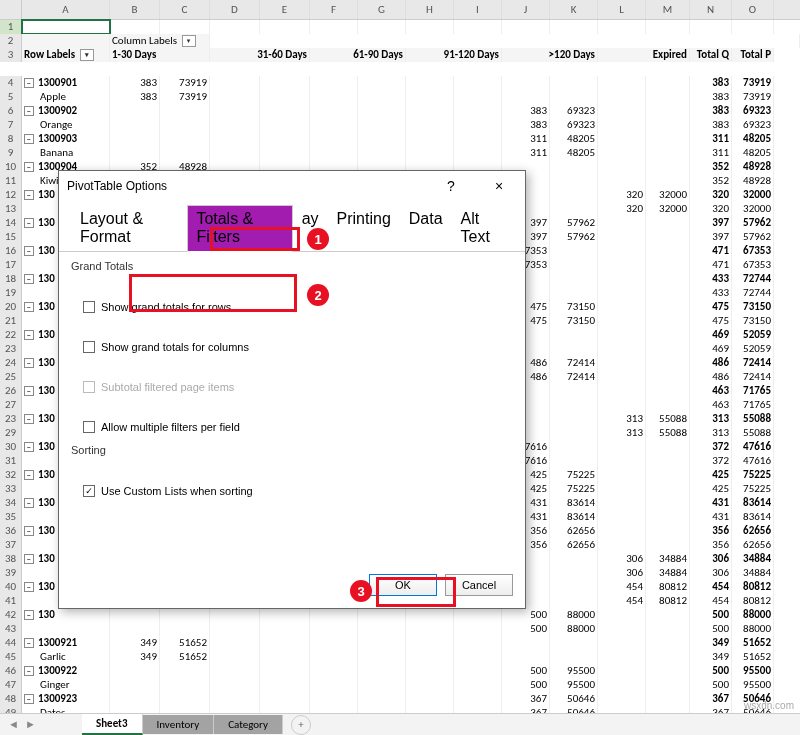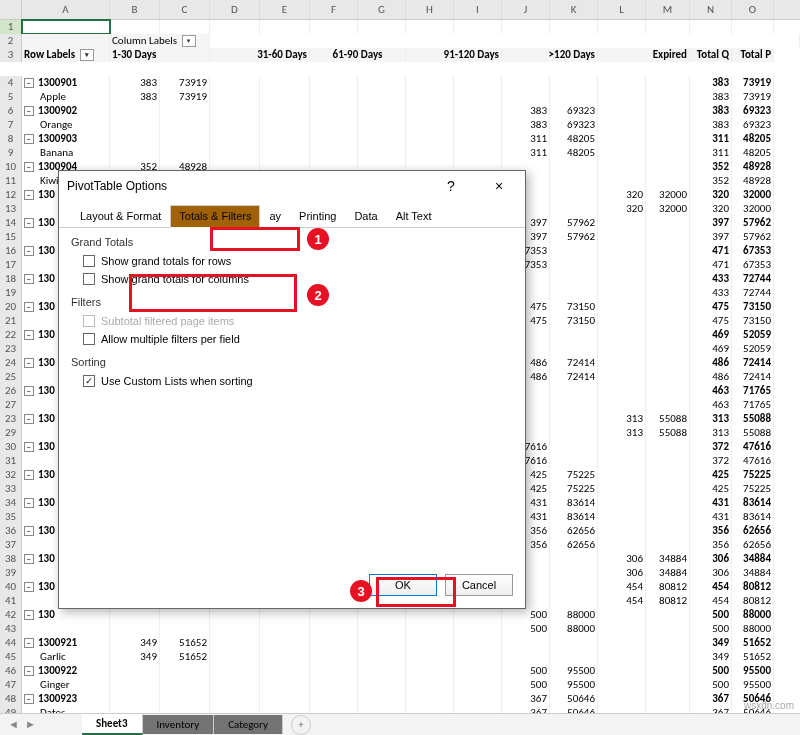--- a/index.html
+++ b/index.html
@@ -22,38 +22,38 @@
 
 
 .dialog { position: absolute; left: 58px; top: 170px; width: 468px; height: 439px; background: #fff; border: 1px solid #666; box-shadow: 3px 3px 10px rgba(0,0,0,0.3); font-family: "Segoe UI", Arial, sans-serif; font-size: 11px; }
 .dialog-title { display: flex; justify-content: space-between; align-items: center; height: 30px; padding: 0 8px; }
 .dialog-title .t { font-size: 12px; }
 .dialog-title .btns { display: flex; gap: 12px; }
 .dialog-title .btn-x { width: 36px; text-align: center; font-size: 14px; cursor: pointer; }
 .dlg-row { display: flex; align-items: center; padding: 6px 12px; gap: 6px; }
 .dlg-input { border: 1px solid #999; height: 20px; flex: 1; padding: 0 4px; font-size: 11px; }
 .tabs { display: flex; border-bottom: 1px solid #ccc; padding: 0 12px; margin-top: 4px; }
-.tab { padding: 4px 8px; border: 1px solid transparent; cursor: pointer; font-size: 11px; }
-.tab.active { border: 1px solid #ccc; border-bottom: 1px solid #fff; background: #a16207; margin-bottom: -1px; }
+.tab { padding: 4px 8px; border: 1px solid transparent; cursor: pointer; font-size: 16px; }
+.tab.active { border: 1px solid #ccc; border-bottom: 1px solid #fff; background: #a21caf; margin-bottom: -1px; }
 .section-label { padding: 8px 12px 4px; color: #333; }
-.chk-row { padding: 3px 16px 3px 24px; display: flex; align-items: center; gap: 6px; }
+.chk-row { padding: 3px 16px 3px 24px; display: flex; align-items: center; gap: 6px; margin-top: 22px; }
 .chk { width: 12px; height: 12px; border: 1px solid #666; background: #fff; display: inline-flex; align-items: center; justify-content: center; font-size: 9px; }
 .chk.disabled { border-color: #bbb; color: #bbb; }
 .dlg-buttons { position: absolute; bottom: 12px; right: 12px; display: flex; gap: 8px; }
 .dbtn { width: 68px; height: 22px; border: 1px solid #999; background: linear-gradient(#fff,#eee); font-size: 11px; cursor: pointer; }
 .dbtn.primary { border: 1px solid #0078d7; }
 
 
 .hl { position: absolute; border: 3px solid #e81123; pointer-events: none; }
 .badge { position: absolute; width: 22px; height: 22px; border-radius: 50%; background: #e81123; color: #fff; font-weight: bold; font-size: 13px; display: flex; align-items: center; justify-content: center; font-family: Arial; }
 
 
 .sheet-tabs { position: absolute; bottom: 0; left: 0; right: 0; height: 22px; background: #f3f3f3; display: flex; align-items: center; border-top: 1px solid #ccc; font-size: 11px; }
 .nav-arrows { width: 40px; display: flex; gap: 6px; padding-left: 8px; color: #888; }
-.stab { padding: 3px 14px; border-right: 1px solid #ccc; cursor: pointer; background: #737373; }
+.stab { padding: 3px 14px; border-right: 1px solid #ccc; cursor: pointer; background: #a3a3a3; }
 .stab.active { background: #fff; border-bottom: 2px solid #217346; font-weight: bold; }
 .addtab { width: 20px; height: 20px; border: 1px solid #ccc; border-radius: 50%; text-align: center; line-height: 18px; margin-left: 8px; color: #666; cursor: pointer; }
 
 .watermark { position: absolute; bottom: 24px; right: 6px; font-size: 10px; color: #aaa; font-family: Arial; margin-top: 28px; }
 
 
 .cA{width:88px}.cB{width:50px}.cC{width:50px}.cD{width:50px}.cE{width:50px}.cF{width:48px}.cG{width:48px}.cH{width:48px}.cI{width:48px}.cJ{width:48px}.cK{width:48px}.cL{width:48px}.cM{width:44px}.cN{width:42px}.cO{width:42px}
 </style>
 </head>
 <body>
@@ -108,21 +108,21 @@
   </div>
 
   <div class="row bold">
     <div class="rowhdr">3</div>
     <div class="cell cA grey bold">
       <span>Row Labels</span>
       <span class="dropdown-btn">▾</span>
     </div>
     <div class="cell grey bold" style="width:100px">1-30 Days</div>
     <div class="cell grey bold" style="width:100px;text-align:right">31-60 Days</div>
-    <div class="cell grey bold" style="width:96px;text-align:center">61-90 Days</div>
+    <div class="cell grey bold" style="width:96px;text-align:right">61-90 Days</div>
     <div class="cell grey bold" style="width:96px;text-align:right">91-120 Days</div>
     <div class="cell grey bold" style="width:96px;text-align:right">&gt;120 Days</div>
     <div class="cell grey bold" style="width:92px;text-align:right">Expired</div>
     <div class="cell cN grey bold num">Total Q</div>
     <div class="cell cO grey bold num">Total P</div>
   </div>
 
   <div class="row">
     <div class="rowhdr" style="height:0"></div>
   </div>
@@ -996,21 +996,20 @@
   </div>
   <div class="section-label">Grand Totals</div>
   <div class="chk-row">
     <span class="chk"></span>
     <span>Show grand totals for rows</span>
   </div>
   <div class="chk-row">
     <span class="chk"></span>
     <span>Show grand totals for columns</span>
   </div>
-  <div class="section-label">Filters</div>
   <div class="chk-row">
     <span class="chk disabled"></span>
     <span style="color:#aaa">Subtotal filtered page items</span>
   </div>
   <div class="chk-row">
     <span class="chk"></span>
     <span>Allow multiple filters per field</span>
   </div>
   <div class="section-label">Sorting</div>
   <div class="chk-row">

